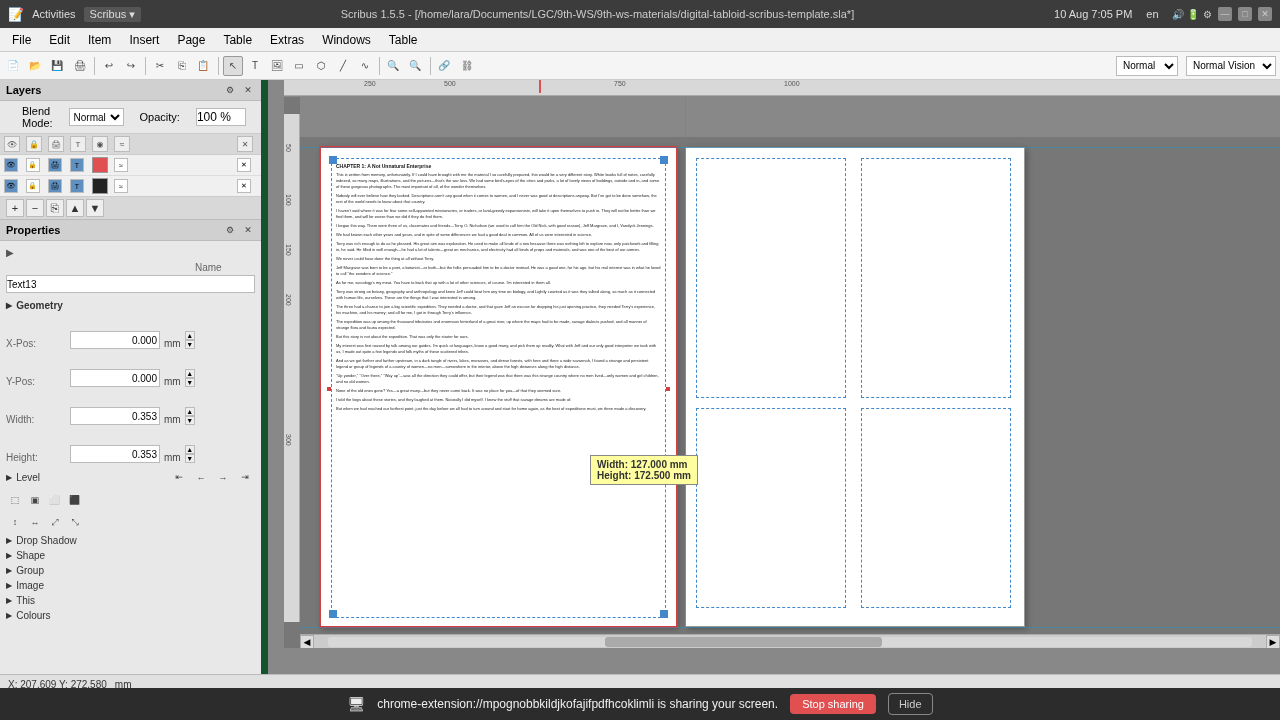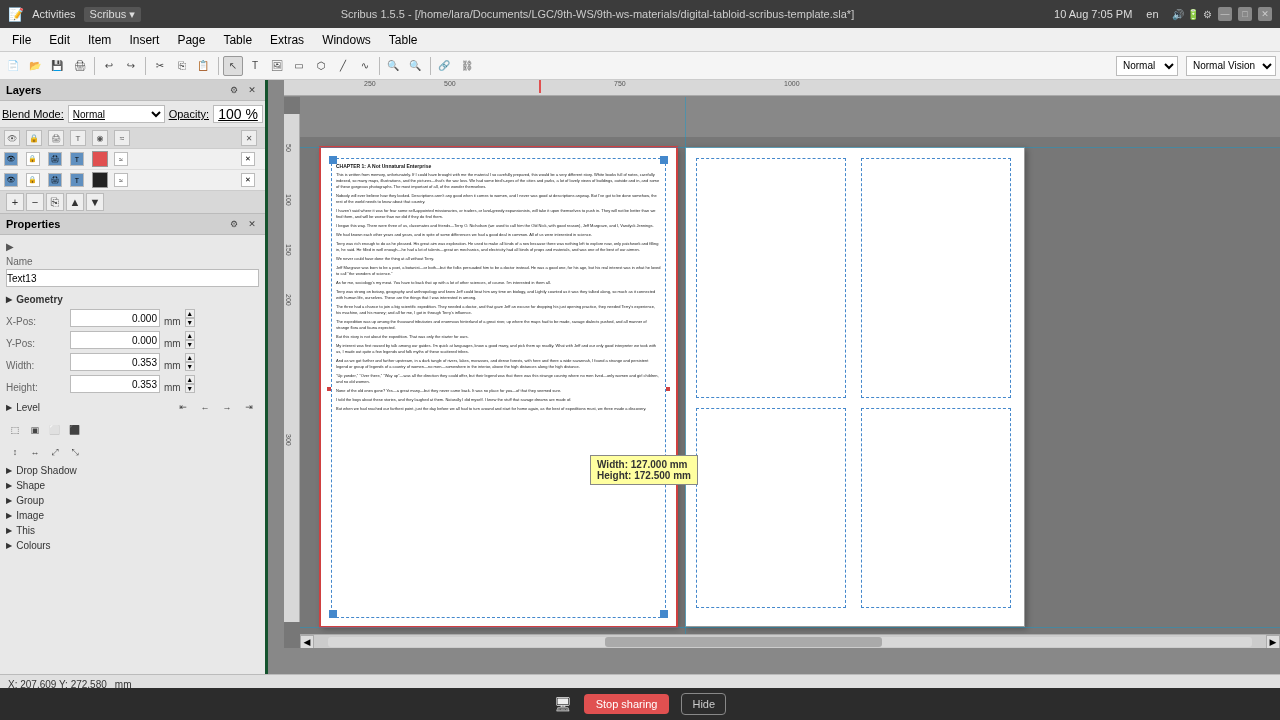--- a/index.html
+++ b/index.html
@@ -71,21 +71,21 @@
     #main {
       display: flex;
       height: calc(720px - 28px - 24px - 28px - 20px - 26px);
       background: #888;
     }
 
     
     #left-panel {
       width: 268px;
       background: #e8e8e8;
-      border-right: 3px solid #14532d;
+      border-right: 7px solid #14532d;
       display: flex;
       flex-direction: column;
       flex-shrink: 0;
     }
 
     
     #layers-section {
       border-bottom: 1px solid #bbb;
     }
     #layers-header {
@@ -94,33 +94,32 @@
       font-size: 11px;
       font-weight: bold;
       display: flex;
       align-items: center;
       justify-content: space-between;
       border-bottom: 1px solid #bbb;
     }
     #blend-row {
       display: flex;
       align-items: center;
-      padding: 4px 2px;
-      gap: 4px;
+      padding: 4px 22px;
+      gap: 16px;
       font-size: 11px;
       border-bottom: 1px solid #ccc;
-      text-decoration: underline;
     }
     .blend-select {
       height: 18px; font-size: 10px; border: 1px solid #bbb; background: white;
       flex: 1;
     }
     .opacity-input {
-      width: 50px; height: 18px; font-size: 14px; border: 1px solid #bbb;
-      text-align: center;
+      width: 50px; height: 18px; font-size: 12px; border: 1px solid #bbb;
+      text-align: left;
     }
     #layers-table-header {
       display: grid;
       grid-template-columns: 20px 20px 20px 20px 20px 20px 1fr 20px;
       align-items: center;
       padding: 2px 4px;
       border-bottom: 1px solid #ccc;
       background: #d8d8d8;
       gap: 2px;
     }
@@ -187,34 +186,34 @@
       border-bottom: 1px solid #bbb;
     }
     #props-content {
       padding: 4px 6px;
       font-size: 10px;
       color: #555;
     }
     .prop-row {
       display: flex;
       align-items: center;
-      justify-content: flex-start;
+      justify-content: flex-end;
       padding: 2px 0;
     }
     .prop-label { color: #666; font-size: 10px; width: 60px; }
     .prop-value-row {
       display: flex;
       align-items: flex-end;
       gap: 4px;
       padding: 2px 0;
     }
     .prop-input {
       width: 90px; height: 18px;
       font-size: 10px; border: 1px solid #bbb;
-      text-align: right; padding-right: 2px;
+      text-align: right; padding-right: 2px; margin-top: 16px;
     }
     .prop-unit { font-size: 10px; color: #444; }
     .spin-btn {
       width: 10px; height: 9px;
       border: 1px solid #bbb; background: #eee;
       display: flex; align-items: center; justify-content: center;
       font-size: 7px; cursor: pointer;
     }
     .spin-col { display: flex; flex-direction: column; }
     .prop-section-header {
@@ -771,15 +770,16 @@
   </div>
 </div>
 
 <div id="statusbar">
   <span>X: 207.609   Y: 272.580</span>
   <span>mm</span>
 </div>
 
 <div id="screen-share-bar">
   <span style="font-size:14px;">🖥</span>
+  <span>chrome-extension://mpognobbkildjkofajifpdfhcoklimli is sharing your screen.</span>
   <button id="stop-sharing-btn">Stop sharing</button>
   <button id="hide-btn">Hide</button>
 </div>
 
 </body></html>

